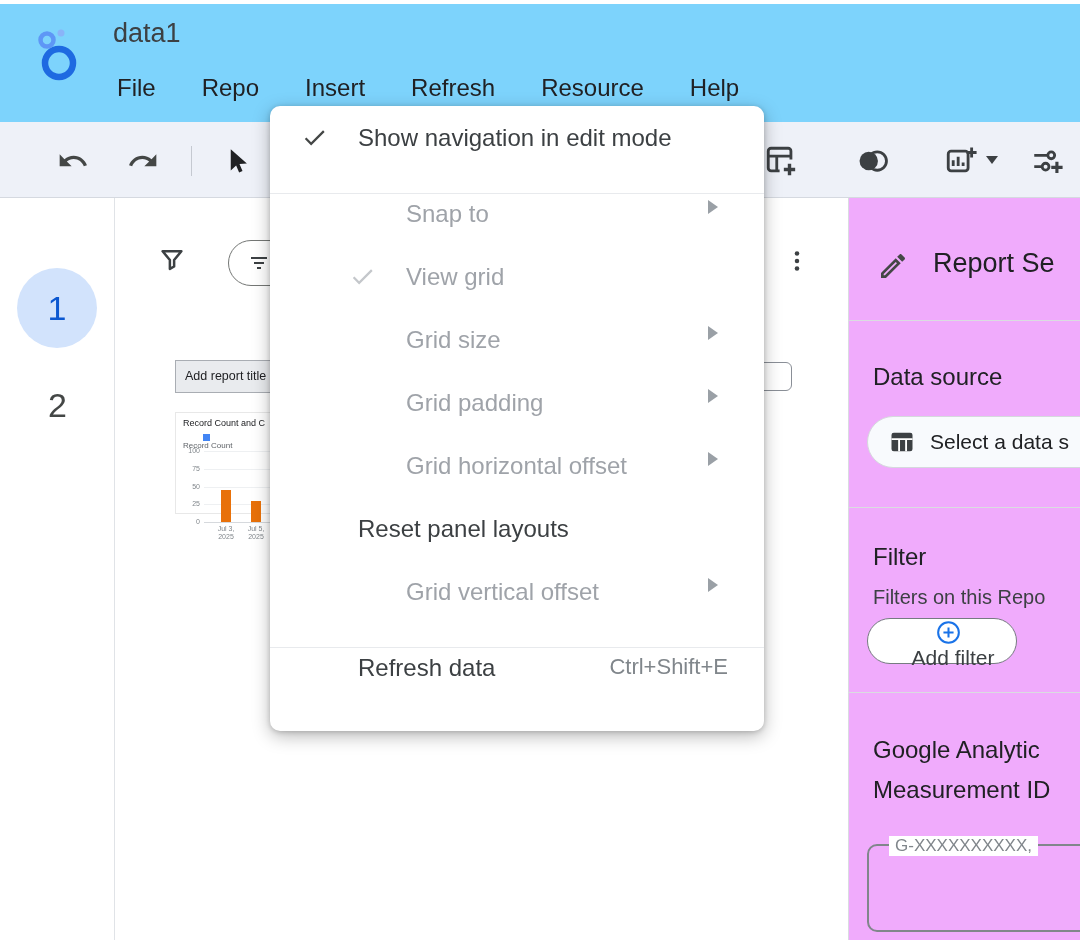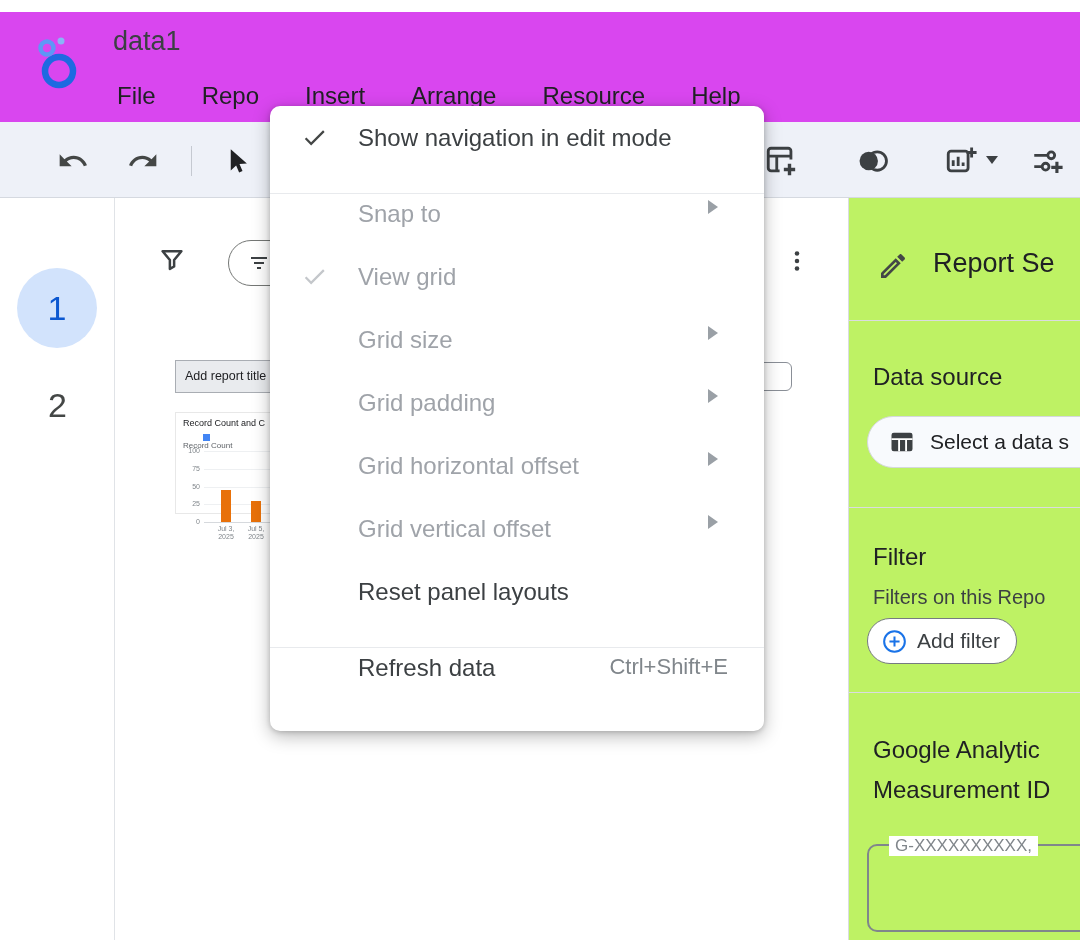--- a/index.html
+++ b/index.html
@@ -1,21 +1,21 @@
 <!DOCTYPE html>
 <html><head>
 <meta charset="utf-8">
 <style>
   * { margin:0; padding:0; box-sizing:border-box; }
   html,body { width:1080px; height:940px; }
   body { font-family:"Liberation Sans", sans-serif; background:#fff; }
   .app { position:relative; width:1080px; height:940px; background:#fff; overflow:hidden; }
 
   
-  .header { position:absolute; top:12px; left:0; right:0; height:122px; background:#d946ef; }
+  .header { position:absolute; top:4px; left:0; right:0; height:122px; background:#7dd3fc; }
   .logo { position:absolute; left:34px; top:24px; }
   .doc-title { position:absolute; left:113px; top:14px; font-size:27px; color:#3c4043; cursor:text; }
   .menubar { position:absolute; left:94px; top:62px; display:flex; }
   .menu-item { font-size:24px; color:#202124; padding:0 23px; height:44px; line-height:44px; border-radius:22px; cursor:pointer; white-space:nowrap; }
   .menu-item.active { background:#e2e7f3; }
 
   
   .toolbar { position:absolute; top:122px; left:0; right:0; height:76px; background:#eef1f8; border-bottom:1px solid #d5d9e0; }
   .tb-icon { position:absolute; top:22px; width:34px; height:34px; display:flex; align-items:center; justify-content:center; cursor:pointer; }
   .tb-sep { position:absolute; left:191px; top:24px; width:1px; height:30px; background:#c5c9d1; }
@@ -39,38 +39,38 @@
   .mc-title { position:absolute; left:7px; top:5px; font-size:9px; color:#202124; white-space:nowrap; overflow:hidden; width:124px; }
   .mc-legend { position:absolute; left:7px; top:21px; display:flex; align-items:center; font-size:8px; color:#5f6368; white-space:nowrap;flex-direction:column; }
   .mc-legend .sq { width:7px; height:7px; margin-right:3px; background:#4285f4; }
   .mc-ytick { position:absolute; left:2px; width:22px; text-align:right; font-size:7px; color:#80868b; }
   .mc-grid { position:absolute; left:28px; right:5px; height:1px; background:#eef0f2; }
   .mc-axis { position:absolute; left:28px; right:5px; height:1px; background:#d6d9dd; }
   .mc-bar { position:absolute; width:10px; }
   .mc-xlab { position:absolute; width:40px; text-align:center; font-size:7px; line-height:8px; color:#80868b; }
 
   
-  .right-panel { position:absolute; top:198px; left:848px; width:232px; bottom:0; background:#bef264; border-left:1px solid #d9dce1; overflow:hidden; }
+  .right-panel { position:absolute; top:198px; left:848px; width:232px; bottom:0; background:#f0abfc; border-left:1px solid #d9dce1; overflow:hidden; }
   .rp-pencil { position:absolute; left:28px; top:52px; }
   .rp-title { position:absolute; left:84px; top:50px; font-size:27px; font-weight:400; color:#202124; white-space:nowrap; width:300px; }
   .rp-div { position:absolute; left:0; width:232px; height:1px; background:#dadce0; }
   .rp-h { position:absolute; left:24px; font-size:24px; font-weight:400; color:#202124; white-space:nowrap; width:300px; }
   .rp-desc { position:absolute; left:24px; top:388px; font-size:20px; color:#3c4043; white-space:nowrap; width:300px; }
   .ds-btn { position:absolute; left:18px; top:218px; width:260px; height:52px; background:#f8fafd; border:1px solid #d5d8dd; border-radius:26px; display:flex; align-items:center; padding-left:20px; cursor:pointer; font-family:inherit; }
   .ds-btn .ds-label { margin-left:14px; font-size:21px; color:#202124; white-space:nowrap; }
-  .af-btn { position:absolute; left:18px; top:420px; width:150px; height:46px; background:#fff; border:1px solid #767b81; border-radius:23px; display:flex; align-items:center; padding-left:13px; cursor:pointer; font-family:inherit; }
+  .af-btn { position:absolute; left:18px; top:420px; width:150px; height:46px; background:#fff; border:1px solid #767b81; border-radius:23px; display:flex; align-items:center; padding-left:13px; cursor:pointer; font-family:inherit;flex-direction:column; }
   .af-btn .af-label { margin-left:9px; font-size:21px; color:#3c4043; white-space:nowrap; }
   .ga-input { position:absolute; left:18px; top:646px; width:260px; height:88px; border:2px solid #80868b; border-radius:10px; cursor:text; }
   .ga-label { position:absolute; left:20px; top:-10px; background:#fff; padding:0 6px; font-size:17px; color:#80868b; white-space:nowrap; }
 
   
   .dropdown { position:absolute; left:270px; top:106px; width:494px; background:#fff; border-radius:10px;
               box-shadow:0 5px 18px rgba(0,0,0,.28), 0 1px 5px rgba(0,0,0,.18); z-index:100; padding:18px 0 14px 0; }
   .menu-row { height:63px; display:flex; align-items:flex-start; position:relative; font-size:24px; color:#3c4043; cursor:pointer; }
-  .menu-row.disabled { color:#9fa3a9; cursor:default; }
+  .menu-row.disabled { color:#9fa3a9; cursor:default;padding-left:48px; }
   .check-col { width:88px; display:flex; justify-content:center; align-items:center; flex:none; }
   .menu-label { flex:1; white-space:nowrap; }
   .sub-arrow { position:absolute; right:46px; width:0; height:0; border-left:10px solid #444746; border-top:7px solid transparent; border-bottom:7px solid transparent; }
   .menu-row.disabled .sub-arrow { border-left-color:#9aa0a6; }
   .shortcut { position:absolute; right:36px; font-size:22px; color:#80868b; }
   .menu-sep { height:1px; background:#e8eaed; margin:6px 0; }
   .check-dark { color:#444746; }
   .check-light { color:#c4c7cb; }
 </style>
 </head>
@@ -84,21 +84,21 @@
         <circle cx="25" cy="35" r="14" fill="none" stroke="#1e6ae1" stroke-width="6.5"></circle>
         <circle cx="13" cy="12" r="6.5" fill="none" stroke="#5e97f6" stroke-width="4.5"></circle>
         <circle cx="27" cy="5" r="3.5" fill="#8ab4f8"></circle>
       </svg>
     </div>
     <div class="doc-title">data1</div>
     <nav class="menubar">
       <span class="menu-item">File</span>
       <span class="menu-item">Repo</span>
       <span class="menu-item">Insert</span>
-      <span class="menu-item">Arrange</span>
+      <span class="menu-item">Refresh</span>
       <span class="menu-item">Resource</span>
       <span class="menu-item">Help</span>
     </nav>
   </header>
 
   <div class="toolbar">
     <span class="tb-icon" style="left:56px">
       <svg viewBox="0 0 24 24" width="32" height="32">
           <path d="M12.5 8c-2.65 0-5.05.99-6.9 2.6L2 7v9h9l-3.62-3.62c1.39-1.16 3.16-1.88 5.12-1.88 3.54 0 6.55 2.31 7.6 5.5l2.37-.78C21.08 11.03 17.15 8 12.5 8z" fill="#444746"></path>
         </svg>
@@ -280,28 +280,28 @@
     <div class="menu-row disabled">
       <span class="check-col"></span>
       <span class="menu-label">Grid padding</span>
       <span class="sub-arrow"></span>
     </div>
     <div class="menu-row disabled">
       <span class="check-col"></span>
       <span class="menu-label">Grid horizontal offset</span>
       <span class="sub-arrow"></span>
     </div>
+    <div class="menu-row">
+      <span class="check-col"></span>
+      <span class="menu-label">Reset panel layouts</span>
+    </div>
     <div class="menu-row disabled">
       <span class="check-col"></span>
       <span class="menu-label">Grid vertical offset</span>
       <span class="sub-arrow"></span>
-    </div>
-    <div class="menu-row">
-      <span class="check-col"></span>
-      <span class="menu-label">Reset panel layouts</span>
     </div>
     <div class="menu-sep"></div>
     <div class="menu-row">
       <span class="check-col"></span>
       <span class="menu-label">Refresh data</span>
       <span class="shortcut">Ctrl+Shift+E</span>
     </div>
   </div>
 
 </div>

